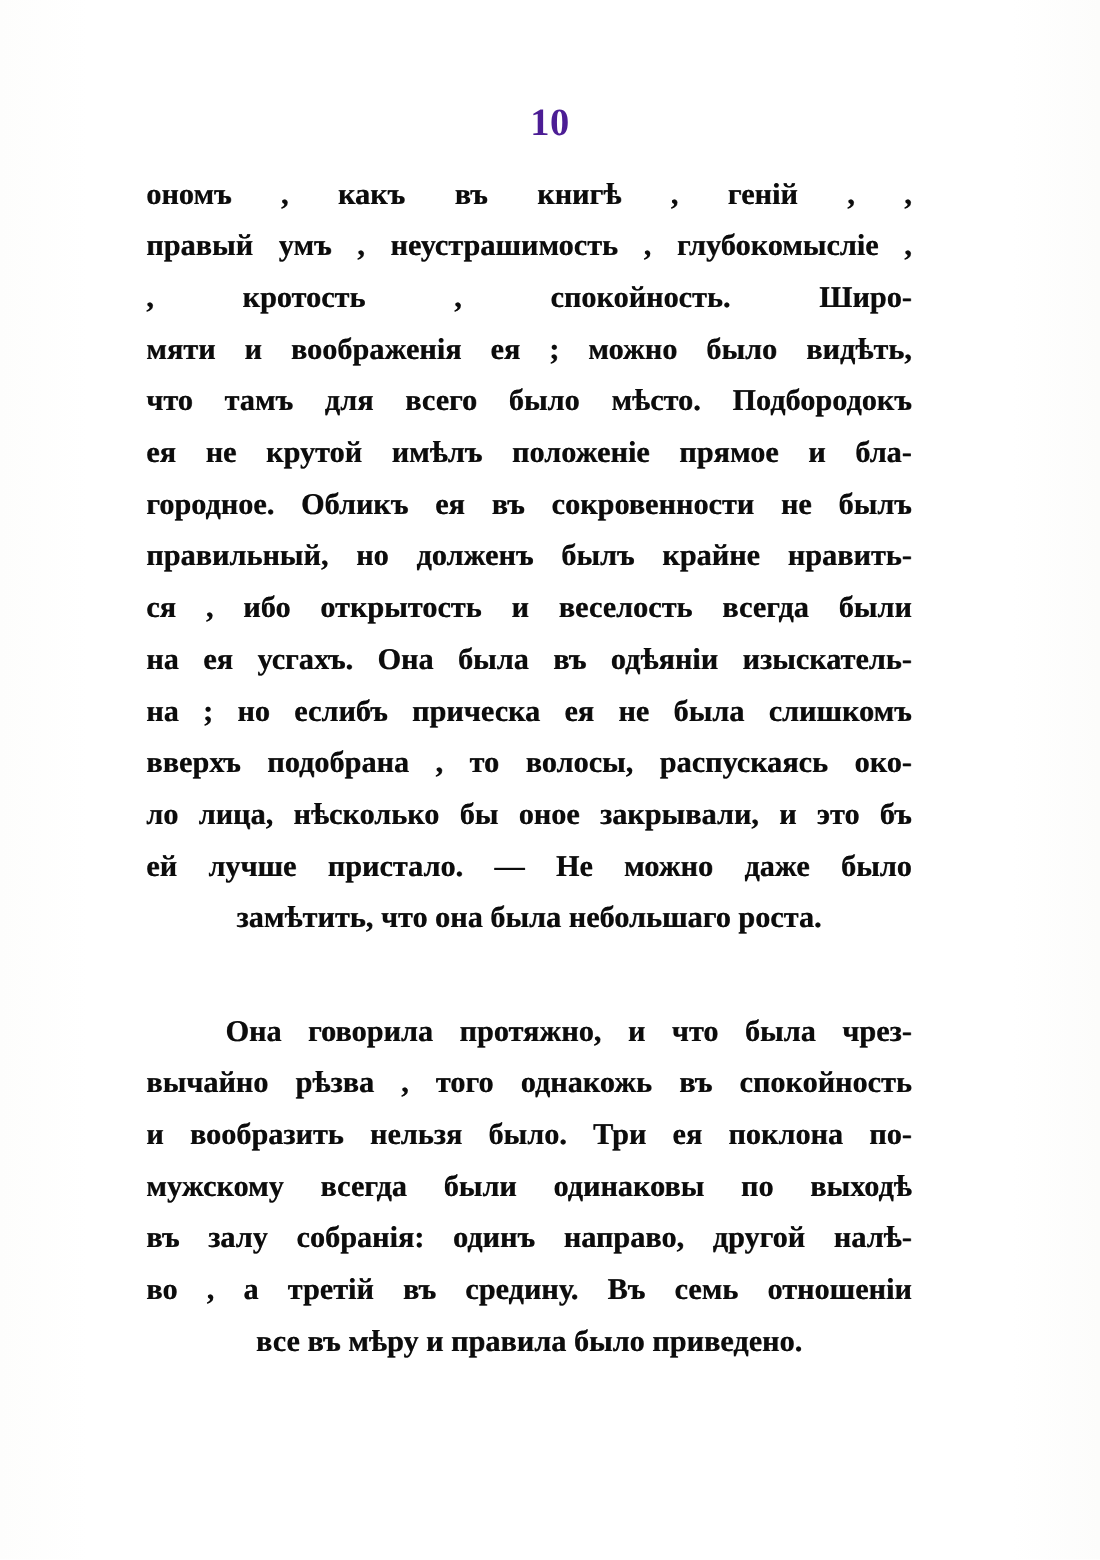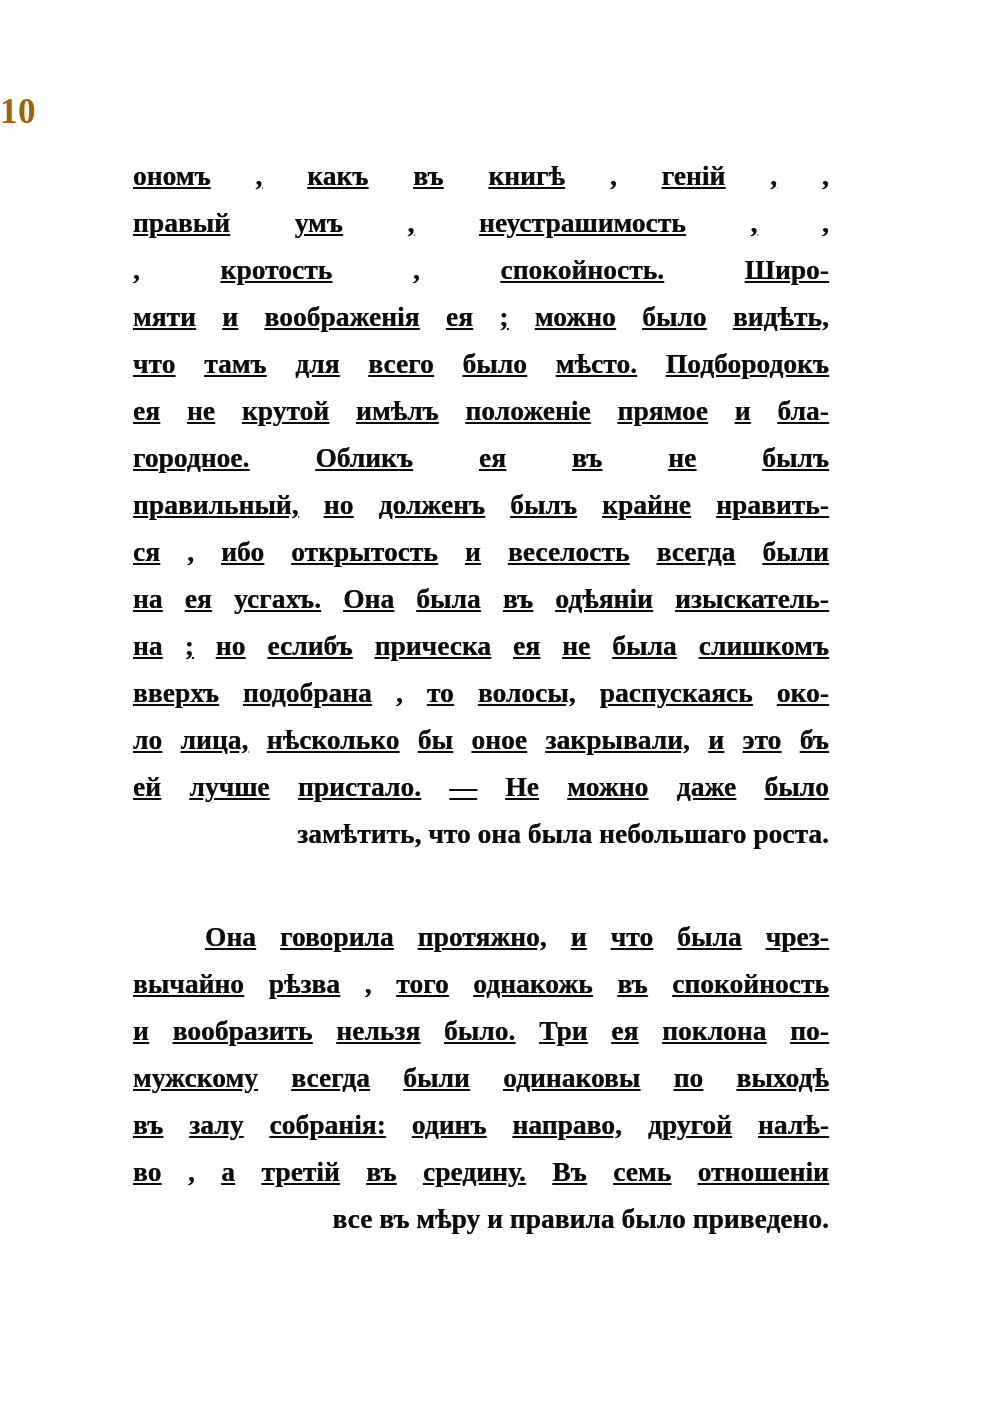--- a/index.html
+++ b/index.html
@@ -26,25 +26,25 @@
     width: 1000px; height: 1418px;
     background:
       linear-gradient(90deg, #fdfdfc 0%, #ffffff 8%, #ffffff 92%, #fcfcfb 100%);
     pointer-events: none;
   }
   .folio {
     position: absolute;
     top: 92px;
     left: 0;
     width: 1000px;
-    text-align: left;
+    text-align: center;
     font-family: "Liberation Serif", "DejaVu Serif", serif;
     font-size: 35px;
     font-weight: 700;
-    color: #a16207;
+    color: #4c1d95;
     letter-spacing: 0.5px;
   }
   .textblock {
     position: absolute;
     left: 133px;
     top: 160px;
     width: 696px;
   }
   .para {
     margin: 0;
@@ -60,24 +60,23 @@
     font-size: 27.5px;
     font-weight: 700;
     color: #0c0c0c;
     white-space: pre;
     letter-spacing: 0px;
     -webkit-font-smoothing: none;
   }
   
   .line.justify {
     justify-content: space-between;
-    text-decoration: underline;
   }
   .line.left {
-    justify-content: flex-end;
+    justify-content: center;
   }
   .line.indent {
     padding-left: 72px;
     box-sizing: border-box;
     width: 696px;
   }
   .line .w {
     display: inline-block;
   }
   
@@ -89,26 +88,26 @@
 <body>
 
 <div class="page">
   <div class="paper-tint"></div>
 
   <div class="folio">10</div>
 
   <div class="textblock">
     <div class="para" id="p1">
         <div class="line justify"><span class="w">ономъ</span><span class="w">,</span><span class="w">какъ</span><span class="w">въ</span><span class="w">книгѣ</span><span class="w">,</span><span class="w">геній</span><span class="w">,</span><span class="w">,</span></div>
-        <div class="line justify"><span class="w">правый</span><span class="w">умъ</span><span class="w">,</span><span class="w">неустрашимость</span><span class="w">,</span><span class="w">,</span></div>
+        <div class="line justify"><span class="w">правый</span><span class="w">умъ</span><span class="w">,</span><span class="w">неустрашимость</span><span class="w">,</span><span class="w">глубокомысліе</span><span class="w">,</span></div>
         <div class="line justify"><span class="w">,</span><span class="w">кротость</span><span class="w">,</span><span class="w">спокойность.</span><span class="w">Широ-</span></div>
         <div class="line justify"><span class="w">мяти</span><span class="w">и</span><span class="w">воображенія</span><span class="w">ея</span><span class="w">;</span><span class="w">можно</span><span class="w">было</span><span class="w">видѣть,</span></div>
         <div class="line justify"><span class="w">что</span><span class="w">тамъ</span><span class="w">для</span><span class="w">всего</span><span class="w">было</span><span class="w">мѣсто.</span><span class="w">Подбородокъ</span></div>
         <div class="line justify"><span class="w">ея</span><span class="w">не</span><span class="w">крутой</span><span class="w">имѣлъ</span><span class="w">положеніе</span><span class="w">прямое</span><span class="w">и</span><span class="w">бла-</span></div>
-        <div class="line justify"><span class="w">городное.</span><span class="w">Обликъ</span><span class="w">ея</span><span class="w">въ</span><span class="w">не</span><span class="w">былъ</span></div>
+        <div class="line justify"><span class="w">городное.</span><span class="w">Обликъ</span><span class="w">ея</span><span class="w">въ</span><span class="w">сокровенности</span><span class="w">не</span><span class="w">былъ</span></div>
         <div class="line justify"><span class="w">правильный,</span><span class="w">но</span><span class="w">долженъ</span><span class="w">былъ</span><span class="w">крайне</span><span class="w">нравить-</span></div>
         <div class="line justify"><span class="w">ся</span><span class="w">,</span><span class="w">ибо</span><span class="w">открытость</span><span class="w">и</span><span class="w">веселость</span><span class="w">всегда</span><span class="w">были</span></div>
         <div class="line justify"><span class="w">на</span><span class="w">ея</span><span class="w">усгахъ.</span><span class="w">Она</span><span class="w">была</span><span class="w">въ</span><span class="w">одѣяніи</span><span class="w">изыскатель-</span></div>
         <div class="line justify"><span class="w">на</span><span class="w">;</span><span class="w">но</span><span class="w">еслибъ</span><span class="w">прическа</span><span class="w">ея</span><span class="w">не</span><span class="w">была</span><span class="w">слишкомъ</span></div>
         <div class="line justify"><span class="w">вверхъ</span><span class="w">подобрана</span><span class="w">,</span><span class="w">то</span><span class="w">волосы,</span><span class="w">распускаясь</span><span class="w">око-</span></div>
         <div class="line justify"><span class="w">ло</span><span class="w">лица,</span><span class="w">нѣсколько</span><span class="w">бы</span><span class="w">оное</span><span class="w">закрывали,</span><span class="w">и</span><span class="w">это</span><span class="w">бъ</span></div>
         <div class="line justify"><span class="w">ей</span><span class="w">лучше</span><span class="w">пристало.</span><span class="w">—</span><span class="w">Не</span><span class="w">можно</span><span class="w">даже</span><span class="w">было</span></div>
         <div class="line left"><span class="w">замѣтить, что она была небольшаго роста.</span></div>
       </div>
     <div class="para-gap"></div>

